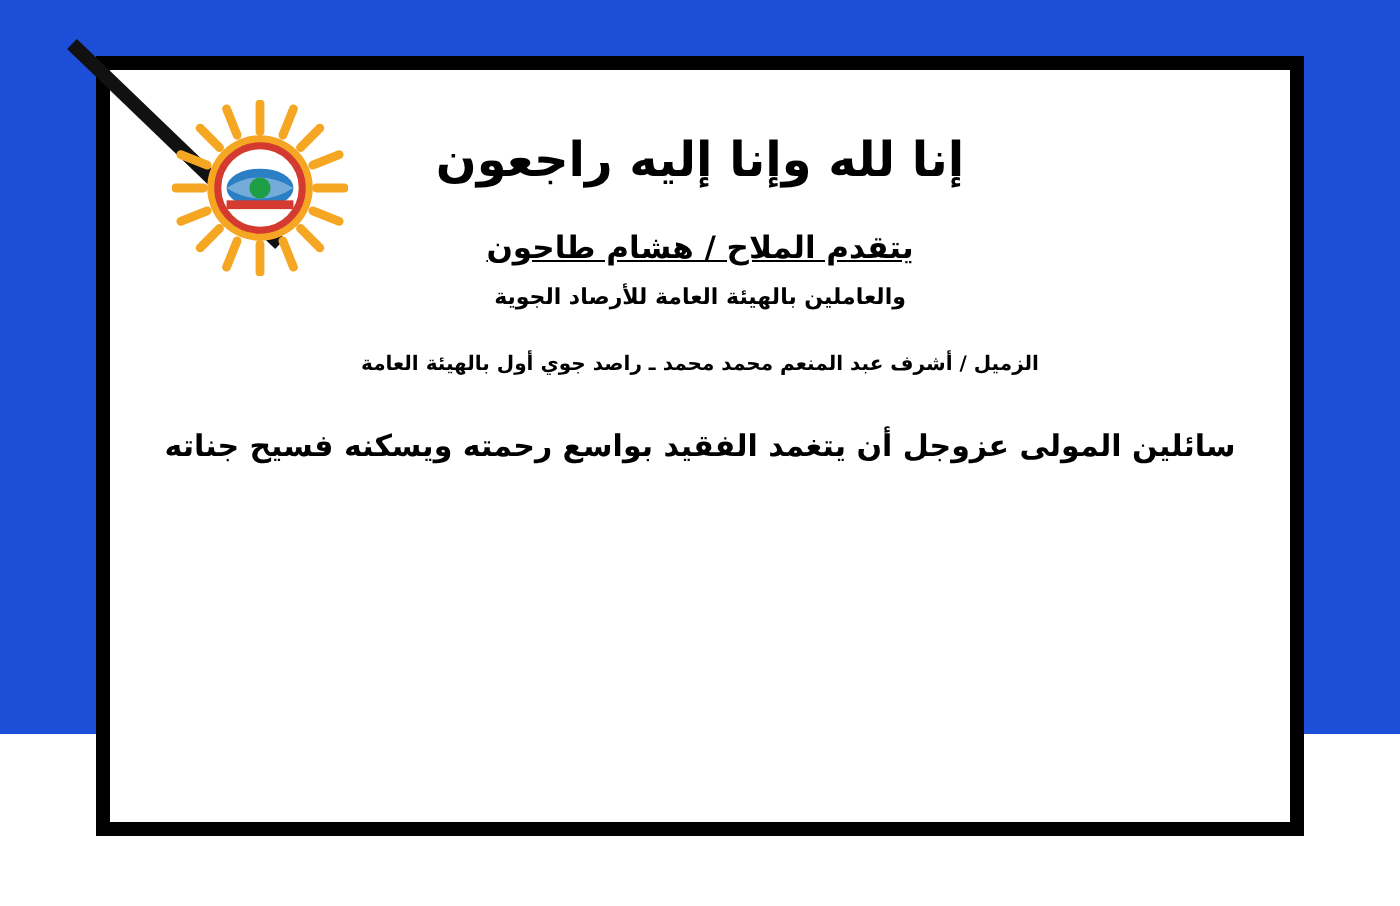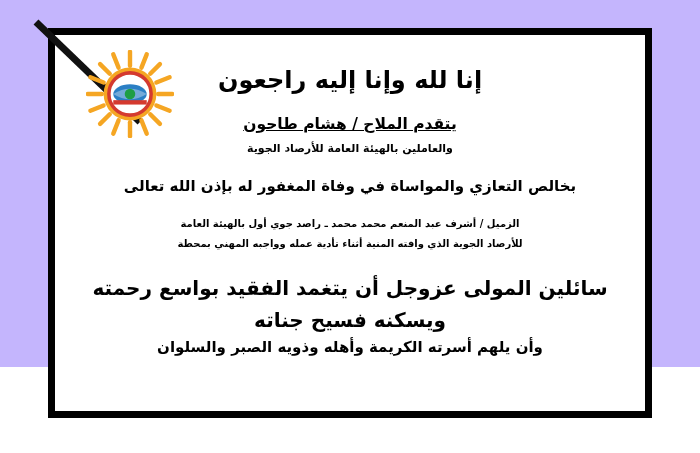--- a/index.html
+++ b/index.html
@@ -11,21 +11,21 @@
     height: 453px;
     background: #ffffff;
     font-family: "DejaVu Sans", sans-serif;
     overflow: hidden;
   }
 
   .page {
     position: relative;
     width: 700px;
     height: 367px;
-    background: #c4b5fd;
+    background: #1d4ed8;
     margin-left: 36px;
   }
 
   
   .notice-frame {
     position: absolute;
     left: 48px;
     top: 28px;
     width: 604px;
     height: 390px;
@@ -92,21 +92,21 @@
   .condolence {
     font-size: 15px;
     margin-bottom: 18px;
   }
   .deceased {
     font-size: 10px;
     margin-bottom: 4px;
     line-height: 1.6;
   }
   .prayer {
-    font-size: 20px;
+    font-size: 15px;
     margin-top: 20px;
     line-height: 1.6;
   }
 </style>
 </head>
 <body>
 
 <div class="page">
 
   <div class="notice-frame"></div>
@@ -145,22 +145,19 @@
         <ellipse cx="50" cy="50" rx="6" ry="6" fill="#1E9E45"></ellipse>
         <rect x="31" y="57" width="38" height="5" fill="#D43A2F"></rect>
       </g>
     </svg>
 
     <div class="headline">إنا لله وإنا إليه راجعون</div>
 
     <div class="block presenter">يتقدم الملاح / هشام طاحون</div>
     <div class="block presenter-org">والعاملين بالهيئة العامة للأرصاد الجوية</div>
 
-    <div class="block condolence">بخالص التعازي والمواساة في وفاة المغفور له بإذن الله تعالى</div>
 
     <div class="block deceased">الزميل / أشرف عبد المنعم محمد محمد ـ راصد جوي أول بالهيئة العامة</div>
-    <div class="block deceased">للأرصاد الجوية الذي وافته المنية أثناء تأدية عمله وواجبه المهني بمحطة</div>
 
     <div class="block prayer">سائلين المولى عزوجل أن يتغمد الفقيد بواسع رحمته ويسكنه فسيح جناته</div>
-    <div class="block" style="font-size:15px;">وأن يلهم أسرته الكريمة وأهله وذويه الصبر والسلوان</div>
 
   </div>
 </div>
 
 </body></html>

